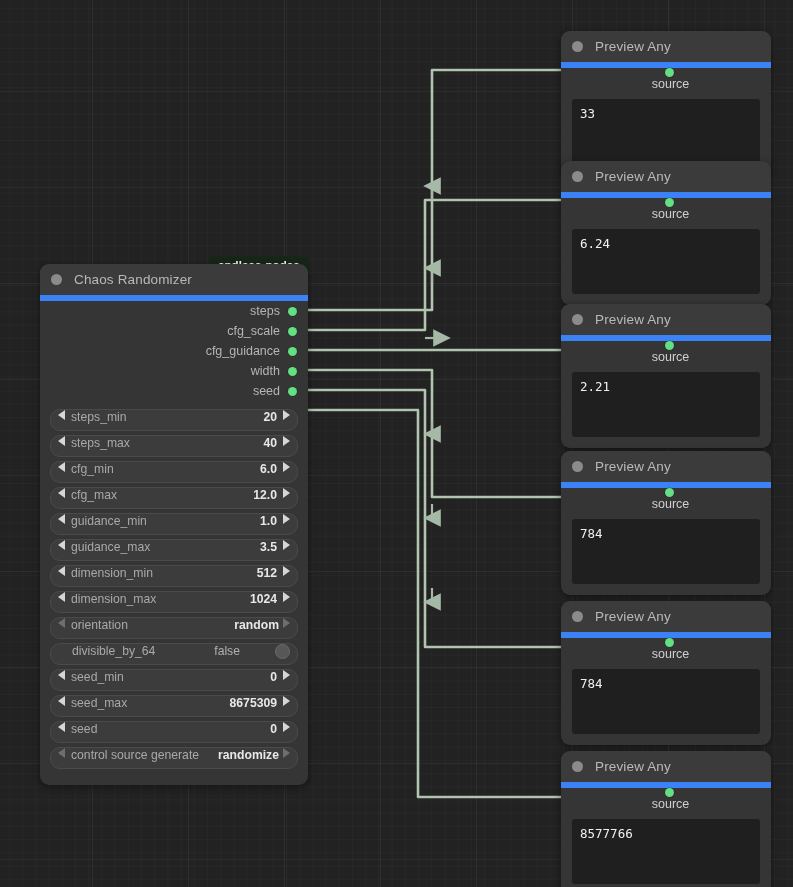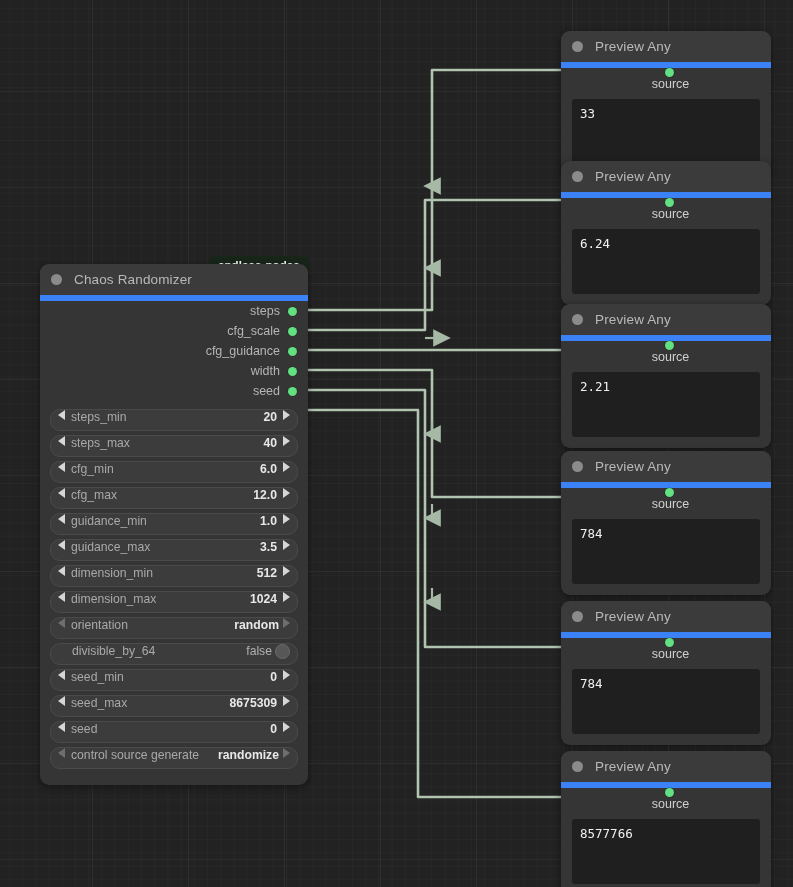--- a/index.html
+++ b/index.html
@@ -85,21 +85,21 @@
   }
   .arrow.left{border-right:7px solid #d6d6d6;}
   .arrow.right{border-left:7px solid #d6d6d6;}
   .arrow.left.dim{border-right-color:#6e6e6e;}
   .arrow.right.dim{border-left-color:#6e6e6e;}
   .wname{color:#a9a9a9;font-size:12.2px;margin-left:6px;white-space:nowrap;}
   .wval{
     margin-left:auto;margin-right:6px;color:#e8e8e8;
     font-size:12.2px;font-weight:bold;white-space:nowrap;
   }
-  .wrow.toggle{justify-content:flex-start;}
+  .wrow.toggle{justify-content:flex-start;gap:32px;}
   .wrow.toggle .wname{margin-left:14px;}
   .wrow.toggle .wval{font-weight:normal;color:#b0b0b0;margin-right:3px;}
   .knob{
     width:13px;height:13px;border-radius:50%;
     background:#575757;border:1px solid #6a6a6a;flex:none;
   }
   .wrow.combo .wval{margin-right:4px;}
 
   
   .pv{width:210px;left:561px;}

